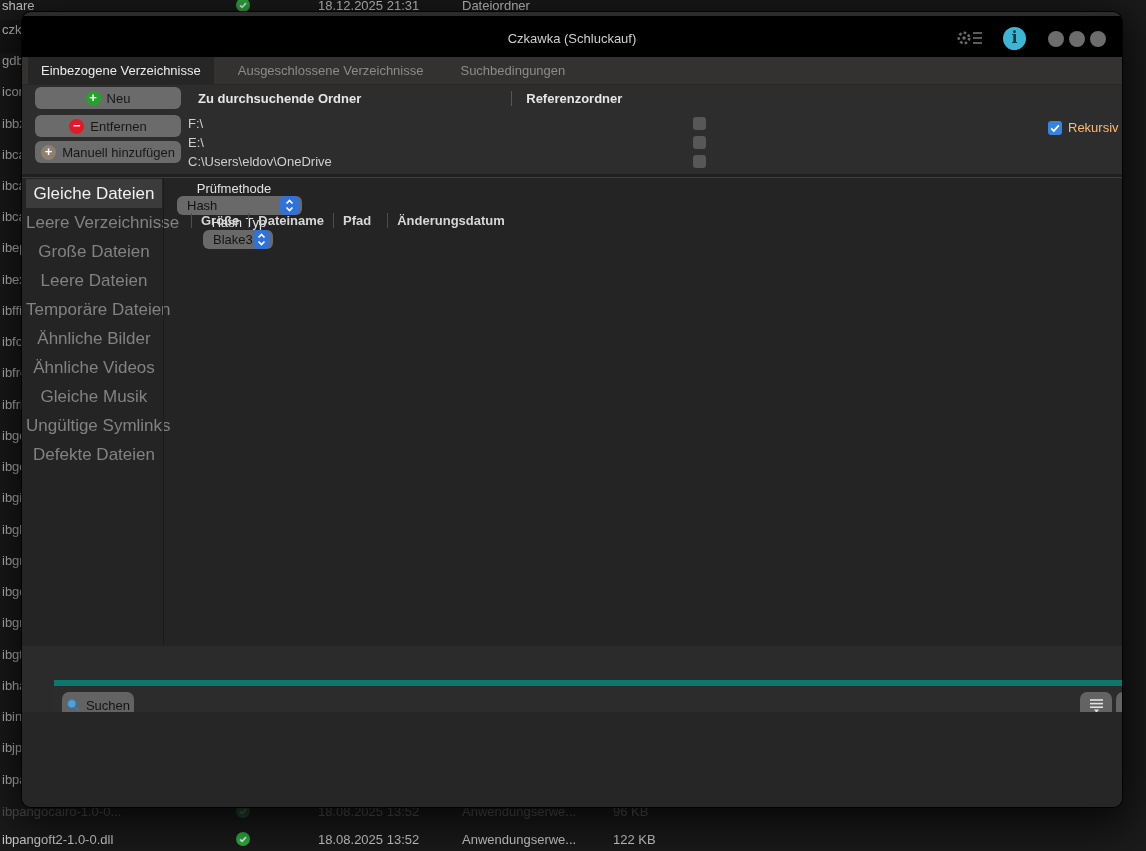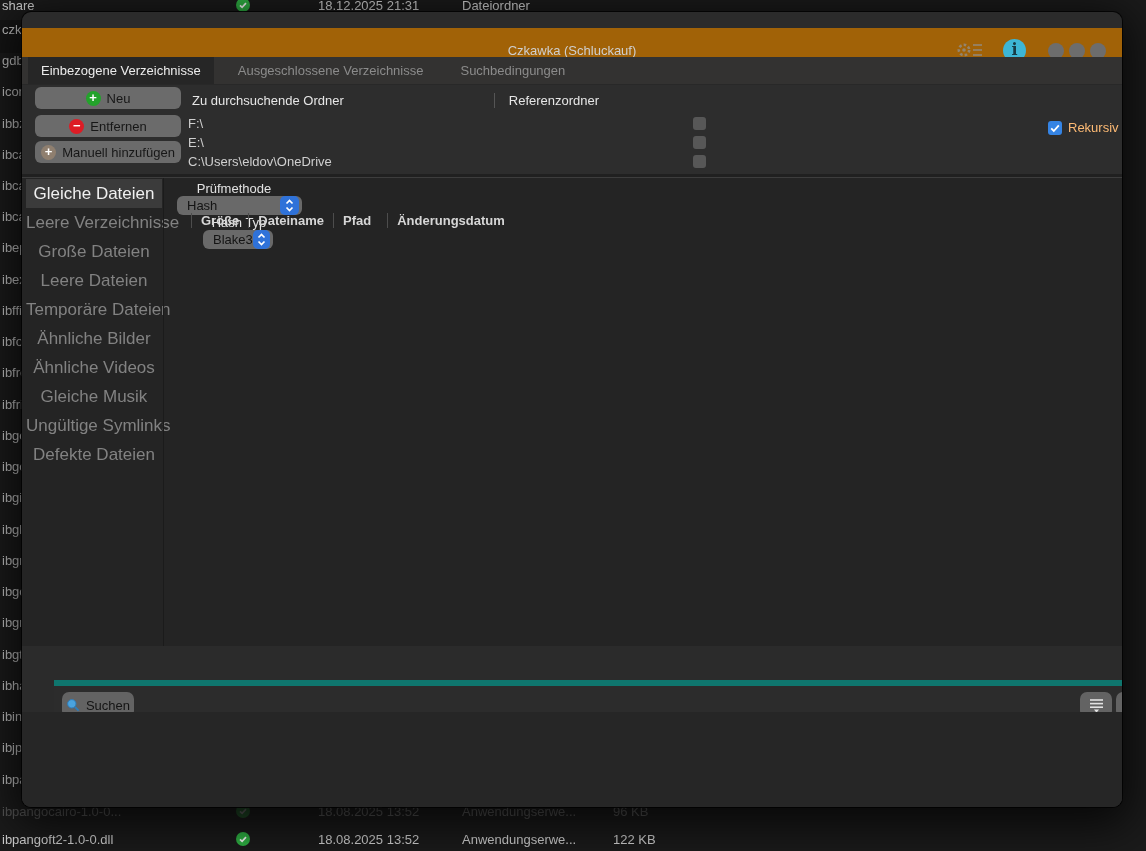--- a/index.html
+++ b/index.html
@@ -21,21 +21,21 @@
   .bg-sel-band { position:absolute; left:0; top:20px; width:22px; height:33px; background:#151515; }
   .bg-left-item { position:absolute; left:2px; width:26px; font-size:13px; color:#c6c6c6;
                   white-space:nowrap; overflow:hidden; height:16px; }
   .ok-badge { display:inline-block; width:14px; height:14px; }
 
   
   .window { position:absolute; left:22px; top:12px; width:1100px; height:795px;
             background:#2b2b2b; border-radius:9px; overflow:hidden; z-index:5;
             box-shadow:0 10px 45px 8px rgba(0,0,0,.75), 0 0 0 1px rgba(5,5,5,.9); }
 
-  .titlebar { position:absolute; left:0; top:16px; width:100%; height:45px; background:#a16207; }
+  .titlebar { position:absolute; left:0; top:4px; width:100%; height:45px; background:#000000; }
   .win-title { position:absolute; left:0; top:0; width:100%; text-align:center; line-height:45px;
                font-size:13px; color:#cfcfcf; }
   .tb-gear { position:absolute; right:138px; top:12px; width:28px; height:20px; opacity:.75; }
   .tb-info { position:absolute; right:96px; top:11px; width:23px; height:23px; border-radius:50%;
              background:#3db6d6; color:#173b46; font-family:"DejaVu Serif", serif; font-weight:bold;
              font-size:16px; text-align:center; line-height:22px; }
   .tb-dot { position:absolute; top:15px; width:16px; height:16px; border-radius:50%; background:#6d6d6d; }
   .dot1 { right:58px; } .dot2 { right:37px; } .dot3 { right:16px; }
 
   .tabbar { position:absolute; left:0; top:45px; width:100%; height:28px; background:#333231;
@@ -44,22 +44,22 @@
   .tab.active { background:#262626; color:#ececec; }
   .tab + .tab { margin-left:11px; }
 
   .dirpanel { position:absolute; left:0; top:73px; width:100%; height:89px; background:#2d2d2d; }
   .dir-btn { position:absolute; left:13px; width:146px; height:22px; background:#6b6b6b;
              border-radius:6px; border:none; font-family:inherit; font-size:13px; color:#171717;
              display:flex; align-items:center; justify-content:center; gap:6px; }
   .btn-neu { top:2px; } .btn-ent { top:30px; } .btn-man { top:56px; }
   .mini-circle { width:15px; height:15px; border-radius:50%; color:#fff; font-size:13px;
                  line-height:14px; text-align:center; font-weight:bold; flex:0 0 15px; }
-  .dir-headers { position:absolute; left:170px; top:6px; height:17px; display:flex; align-items:flex-end;
-                 font-size:13px; font-weight:normal; color:#e6e6e6; }
+  .dir-headers { position:absolute; left:176px; top:6px; height:17px; display:flex; align-items:flex-start;
+                 font-size:13px; font-weight:bold; color:#e6e6e6; }
   .dir-headers .vpipe { margin:0 14px 0 150px; }
   .vpipe { display:inline-block; width:1px; height:15px; background:#555; }
   .dir-row-label { position:absolute; left:166px; height:15px; font-size:13px; color:#cfcfcf; white-space:nowrap; }
   .dr1 { top:31px; } .dr2 { top:50px; } .dr3 { top:69px; }
   .cb { position:absolute; left:671px; width:13px; height:13px; background:#575757; border-radius:3px; }
   .cbr1 { top:32px; } .cbr2 { top:51px; } .cbr3 { top:70px; }
   .cb-checked { position:absolute; left:1026px; top:36px; width:14px; height:14px;
                 background:#3584e4; border-radius:3px; }
   .rek-label { position:absolute; left:1046px; top:35px; font-size:13px; color:#fdba74; }
 

